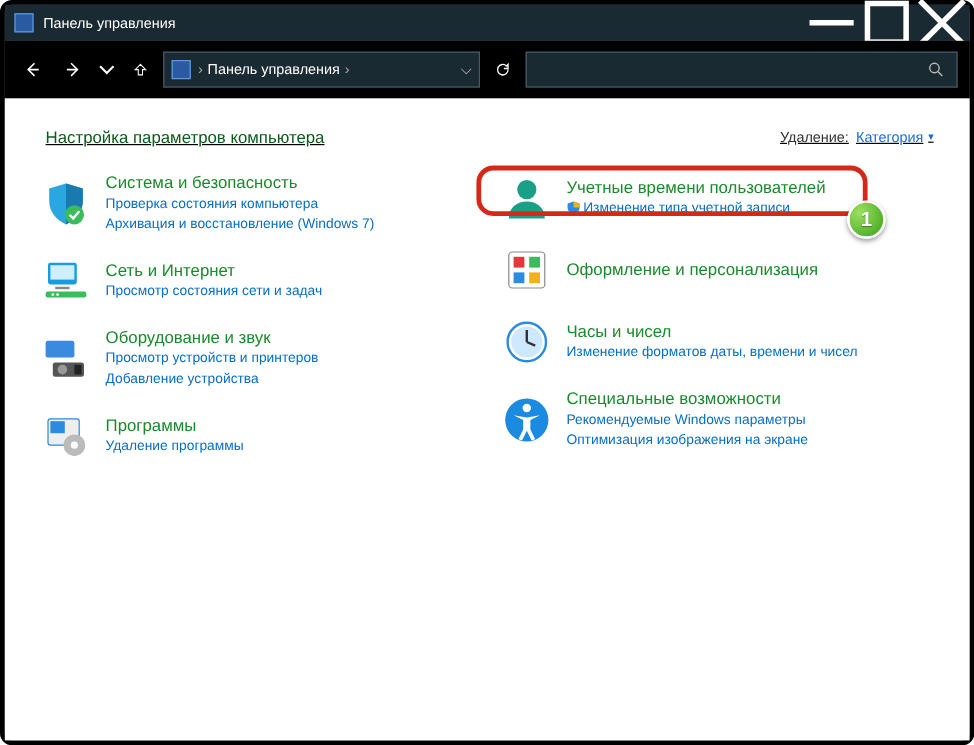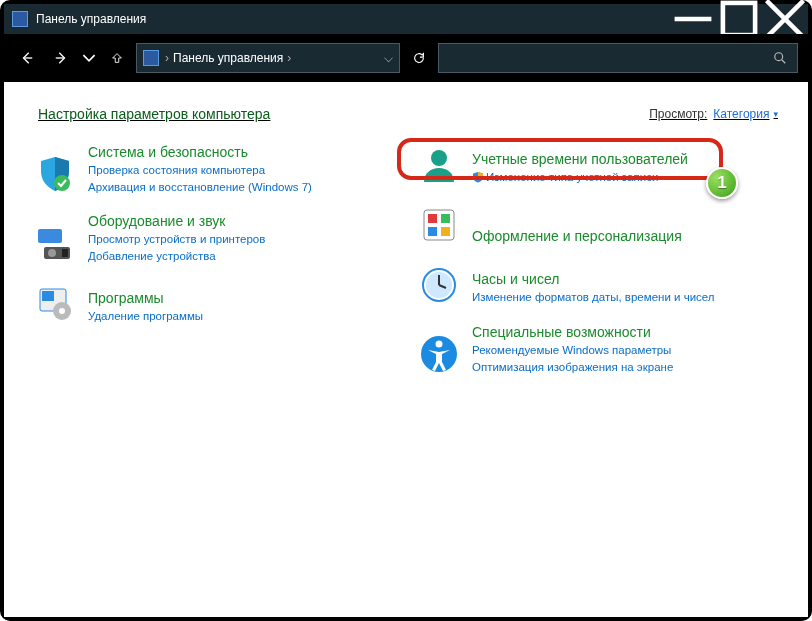--- a/index.html
+++ b/index.html
@@ -146,21 +146,21 @@
   .columns {
     display: flex;
     gap: 24px;
   }
   .col {
     flex: 1;
     min-width: 0;
   }
   .category {
     display: flex;
-    align-items: flex-end;
+    align-items: center;
     margin-bottom: 18px;
   }
   .category .cat-icon {
     width: 42px;
     height: 42px;
     flex: 0 0 42px;
     margin-right: 12px;
     position: relative;
   }
   .category .cat-body { flex: 1; }
@@ -271,21 +271,21 @@
           <circle cx="6.5" cy="6.5" r="4.5" stroke="#bbb" stroke-width="1.3" fill="none"></circle>
           <line x1="10" y1="10" x2="14" y2="14" stroke="#bbb" stroke-width="1.3"></line>
         </svg>
     </div>
   </div>
 
   <div class="content">
     <div class="content-header">
       <h1>Настройка параметров компьютера</h1>
       <div class="view-by">
-        <span>Просмотр:</span>
+        <span>Удаление:</span>
         <span class="vb-link">Категория</span>
       </div>
     </div>
 
     <div class="columns">
 
       <div class="col">
 
         <div class="category">
           <div class="cat-icon">
@@ -296,20 +296,36 @@
                 <path d="M24 30l3 3 5-6" stroke="#fff" stroke-width="2" fill="none"></path>
               </svg>
           </div>
           <div class="cat-body">
             <h2>Система и безопасность</h2>
             <span class="sub">Проверка состояния компьютера</span>
             <span class="sub">Архивация и восстановление (Windows 7)</span>
           </div>
         </div>
 
+        <div class="category">
+          <div class="cat-icon">
+            <svg viewBox="0 0 42 42">
+                <rect x="6" y="6" width="24" height="18" rx="2" fill="#1a9be0"></rect>
+                <rect x="8" y="8" width="20" height="12" fill="#cfeeff"></rect>
+                <rect x="12" y="26" width="12" height="2" fill="#888"></rect>
+                <rect x="4" y="30" width="34" height="5" rx="2" fill="#3abb5c"></rect>
+                <circle cx="10" cy="32.5" r="1.2" fill="#fff"></circle>
+                <circle cx="14" cy="32.5" r="1.2" fill="#fff"></circle>
+              </svg>
+          </div>
+          <div class="cat-body">
+            <h2>Сеть и Интернет</h2>
+            <span class="sub">Просмотр состояния сети и задач</span>
+          </div>
+        </div>
 
         <div class="category">
           <div class="cat-icon">
             <svg viewBox="0 0 42 42">
                 <rect x="4" y="6" width="24" height="14" rx="2" fill="#3a8be0"></rect>
                 <rect x="10" y="24" width="26" height="12" rx="2" fill="#555"></rect>
                 <circle cx="18" cy="30" r="4" fill="#999"></circle>
                 <rect x="28" y="26" width="6" height="8" fill="#222"></rect>
               </svg>
           </div>

